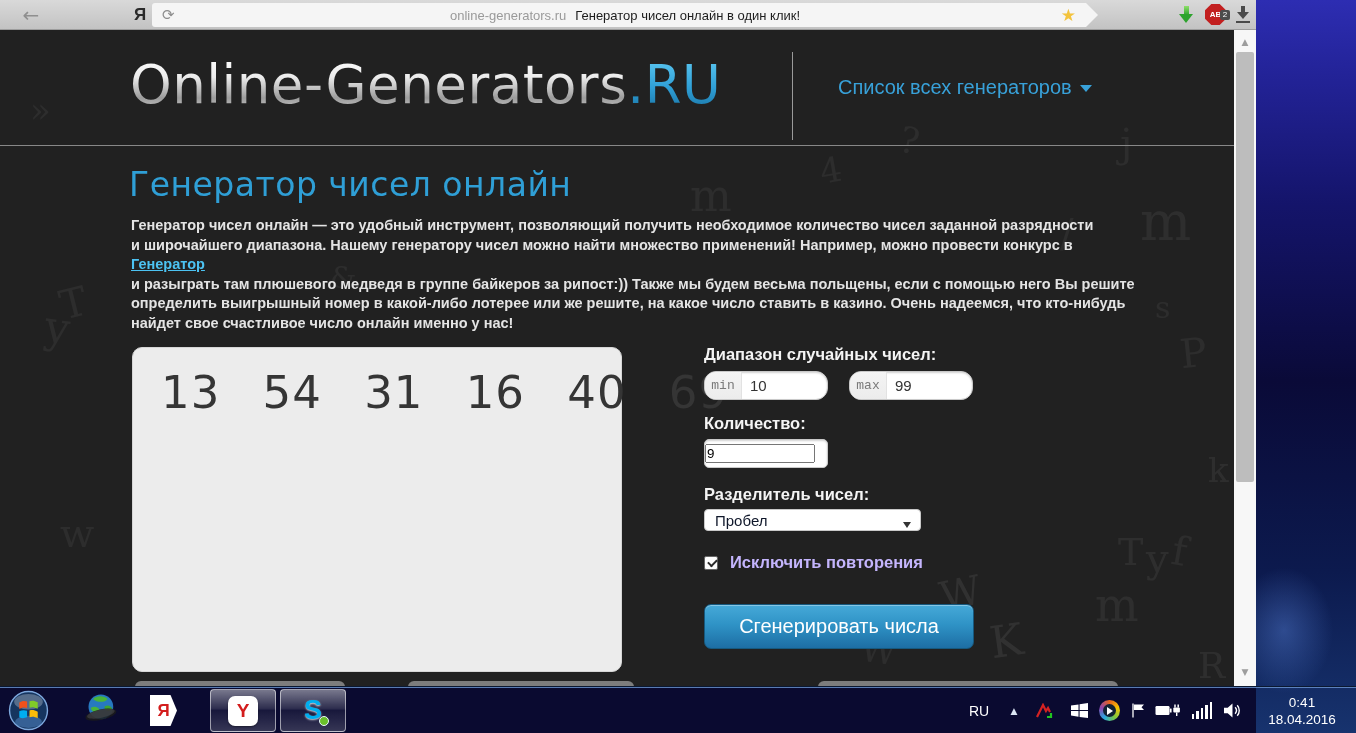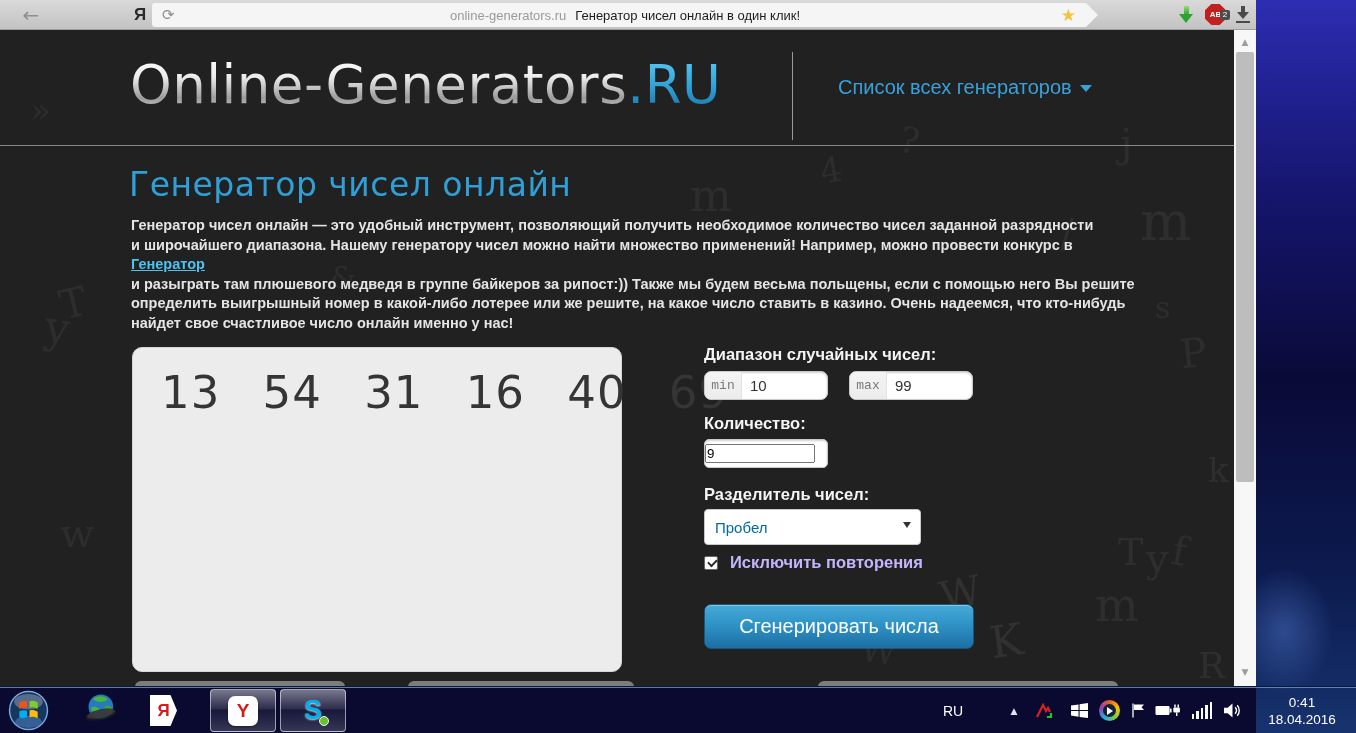--- a/index.html
+++ b/index.html
@@ -79,36 +79,36 @@
     border:1px solid #d6d6d6;border-radius:10px;padding:14px 0 0 28px}
   .results-row{font-family:"DejaVu Sans",sans-serif;font-size:45px;line-height:62px;color:#353535;
     word-spacing:27px;letter-spacing:1px;white-space:nowrap}
 
   
   .form-label{position:absolute;left:704px;color:#f4f4f4;font-size:16.5px;font-weight:bold}
   #label-range{top:315px}
   #label-count{top:384px}
   #label-separator{top:455px}
   .input-group{position:absolute;top:341px;height:29px;background:#fff;border:1px solid #c9c9c9;
-    border-radius:7px;display:flex;overflow:hidden;
+    border-radius:12px;display:flex;overflow:hidden;
     box-shadow:inset 0 1px 2px rgba(0,0,0,.18)}
   #group-min{left:704px;width:124px}
   #group-max{left:849px;width:124px}
   .input-prefix{width:37px;text-align:center;color:#7a7a7a;font-family:"Liberation Mono",monospace;
     font-size:13px;border-right:1px solid #e2e2e2;background:linear-gradient(#f4f4f4,#ececec);
     height:100%;line-height:27px}
   .input-group input,.text-input{border:none;outline:none;background:transparent;
     font-size:15px;color:#333;font-family:"Liberation Sans",sans-serif;padding:0 8px;width:78px}
   .text-field{position:absolute;left:704px;top:409px;width:124px;height:29px;background:#fff;
     border:1px solid #c9c9c9;border-radius:5px;box-shadow:inset 0 1px 2px rgba(0,0,0,.18);
     display:flex;align-items:center}
   .text-field input{width:110px}
-  .select{position:absolute;left:704px;top:479px;width:217px;height:36px;background:#fff;
+  .select{position:absolute;left:704px;top:479px;width:217px;height:22px;background:#fff;
     border:1px solid #c9c9c9;border-radius:4px;display:flex;align-items:center;
-    padding:0 10px;color:#0369a1;font-size:15px;cursor:pointer}
+    padding:0 10px;color:#0f172a;font-size:15px;cursor:pointer}
   .select-caret{position:absolute;right:9px;top:12px;width:0;height:0;
     border-left:4.5px solid transparent;border-right:4.5px solid transparent;border-top:6px solid #333}
   .checkbox-row{position:absolute;left:704px;top:523px;display:flex;align-items:center;cursor:pointer}
   .checkbox{width:14px;height:14px;background:#fdfdfd;border:1px solid #666;border-radius:2px;position:relative}
   .checkbox.checked::after{content:"";position:absolute;left:2.5px;top:2.5px;width:7px;height:4px;
     border-left:2px solid #2b2b2b;border-bottom:2px solid #2b2b2b;transform:rotate(-45deg)}
   .checkbox-label{margin-left:12px;color:#c4b5fd;font-size:16.5px;font-weight:bold}
   .generate-btn{position:absolute;left:704px;top:574px;width:270px;height:45px;border-radius:7px;
     background:linear-gradient(180deg,#46a9d8 0%,#2f93c6 45%,#1d6ea4 100%);
     border:1px solid #16597f;box-shadow:inset 0 1px 0 rgba(255,255,255,.35);
@@ -143,21 +143,21 @@
   #yandex-browser-btn{left:210px}
   .ybro-icon{width:30px;height:30px;background:#fff;border-radius:7px;color:#d31d1d;
     font-weight:bold;font-size:19px;text-align:center;line-height:30px;box-shadow:0 1px 2px rgba(0,0,0,.4)}
   #skype-btn{left:280px}
   .skype-icon{position:relative;width:34px;height:34px;color:#00aff0;font-weight:bold;font-size:27px;
     text-align:center;line-height:32px;text-shadow:0 1px 2px rgba(255,255,255,.8)}
   .skype-dot{position:absolute;right:1px;bottom:2px;width:10px;height:10px;background:#6abf2a;
     border:1.5px solid #eaf6ff;border-radius:50%}
 
   .tray{position:absolute;top:0;height:47px;display:flex;align-items:center;justify-content:center;cursor:pointer}
-  #tray-lang{left:936px;width:34px;color:#fff;font-size:14px}
+  #tray-lang{left:962px;width:34px;color:#fff;font-size:14px}
   #tray-expand{left:1002px;width:24px;color:#dce6f4;font-size:9px;font-family:"DejaVu Sans",sans-serif}
   #tray-netmon{left:1032px;width:26px}
   #tray-gwx{left:1066px;width:26px}
   #tray-media{left:1096px;width:26px}
   .media-ring{position:relative;width:21px;height:21px;border-radius:50%;
     background:conic-gradient(#e8641e,#f7c500,#7ac943,#29a8e0,#8e44ad,#e8641e)}
   .media-ring::after{content:"";position:absolute;left:4px;top:4px;width:13px;height:13px;
     border-radius:50%;background:#123}
   .media-play{position:absolute;left:8px;top:6.5px;width:0;height:0;z-index:2;
     border-left:6px solid #fff;border-top:4px solid transparent;border-bottom:4px solid transparent}

